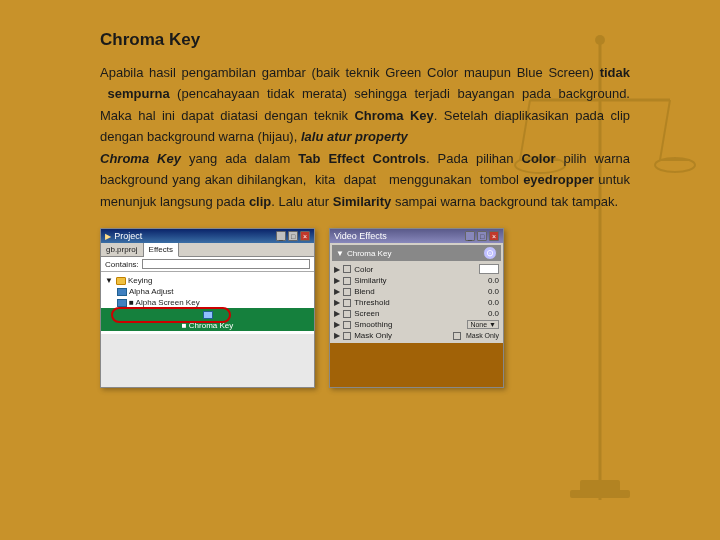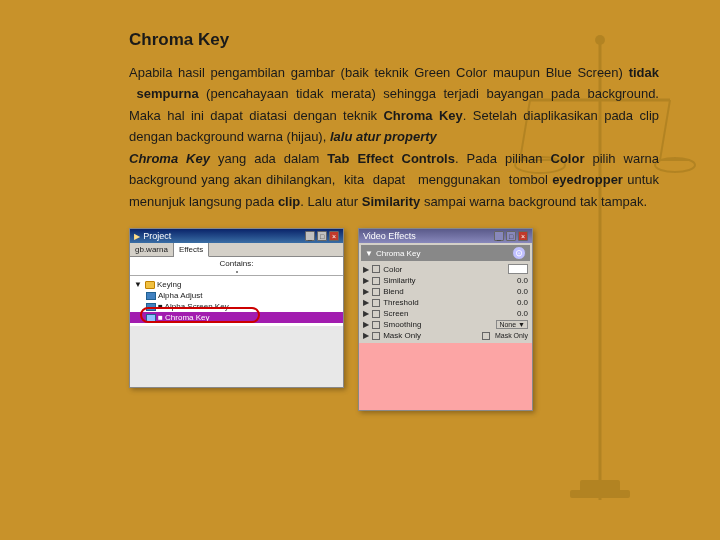--- a/index.html
+++ b/index.html
@@ -22,21 +22,20 @@
       height: 500px;
       opacity: 0.35;
       pointer-events: none;
     }
 
     .main-content {
       position: relative;
       z-index: 2;
       padding: 30px 40px 20px 100px;
       color: #1a1a1a;
-      margin-left: 29px;
     }
 
     .title {
       font-size: 17px;
       font-weight: bold;
       color: #1a1a1a;
       margin-bottom: 12px;
     }
 
     .body-text {
@@ -61,23 +60,23 @@
       border: 1px solid #888;
       background: #e8e8e8;
       flex-shrink: 0;
       position: relative;
       box-shadow: 2px 2px 5px rgba(0,0,0,0.3);
     }
 
     
     .screenshot-right {
       width: 175px;
-      height: 183px;
+      height: 160px;
       border: 1px solid #888;
-      background: #fca5a5;
+      background: #a16207;
       flex-shrink: 0;
       position: relative;
       box-shadow: 2px 2px 5px rgba(0,0,0,0.3);
     }
 
     
     .panel-titlebar {
       background: linear-gradient(to bottom, #0a246a, #3a6ea5);
       color: white;
       font-size: 9px;
@@ -142,21 +141,20 @@
     
     .panel-search {
       background: #fff;
       border-bottom: 1px solid #aaa;
       padding: 2px 4px;
       font-size: 8px;
       font-family: 'Tahoma', sans-serif;
       display: flex;
       align-items: center;
       gap: 3px;
-      flex-direction: column;
     }
 
     .search-label {
       font-size: 8px;
     }
 
     .search-box {
       flex: 1;
       height: 10px;
       border: 1px solid #888;
@@ -175,22 +173,23 @@
       padding: 1px 4px;
       font-size: 8px;
       font-family: 'Tahoma', sans-serif;
       display: flex;
       align-items: center;
       gap: 2px;
       cursor: default;
     }
 
     .tree-item.selected {
-      background: #a21caf;
+      background: #15803d;
       color: white;
+      flex-direction: column;
     }
 
     .tree-item .folder-icon {
       width: 10px;
       height: 8px;
       background: #f0c040;
       border: 1px solid #c08000;
       border-radius: 1px;
       flex-shrink: 0;
     }
@@ -355,21 +354,21 @@
           <span>Project</span>
         </div>
         <div class="win-controls">
           <div class="win-btn">_</div>
           <div class="win-btn">□</div>
           <div class="win-btn close">×</div>
         </div>
       </div>
 
       <div class="panel-tabs">
-        <div class="panel-tab" style="font-size:8px; padding:2px 5px;">gb.warna</div>
+        <div class="panel-tab" style="font-size:8px; padding:2px 5px;">gb.prproj</div>
         <div class="panel-tab active" style="font-size:8px; padding:2px 5px;text-align:center;">Effects</div>
       </div>
 
       <div class="panel-search">
         <span class="search-label">Contains:</span>
         <div class="search-box"></div>
       </div>
 
       <div class="tree-container">
 

